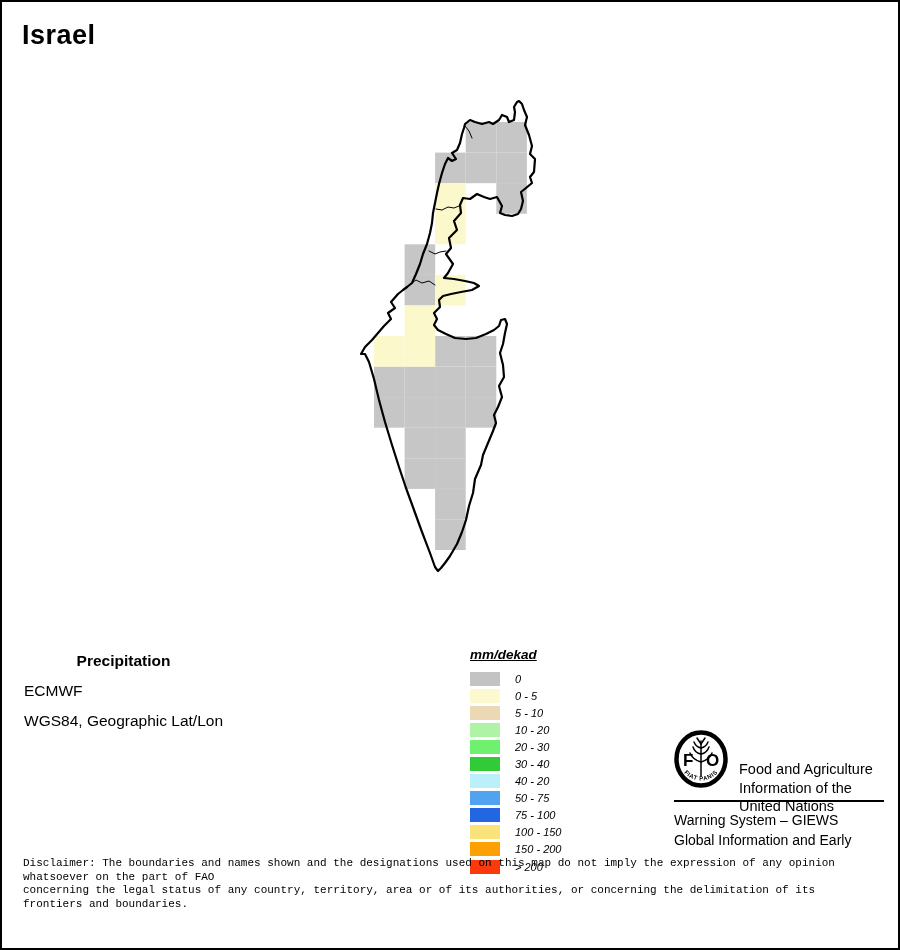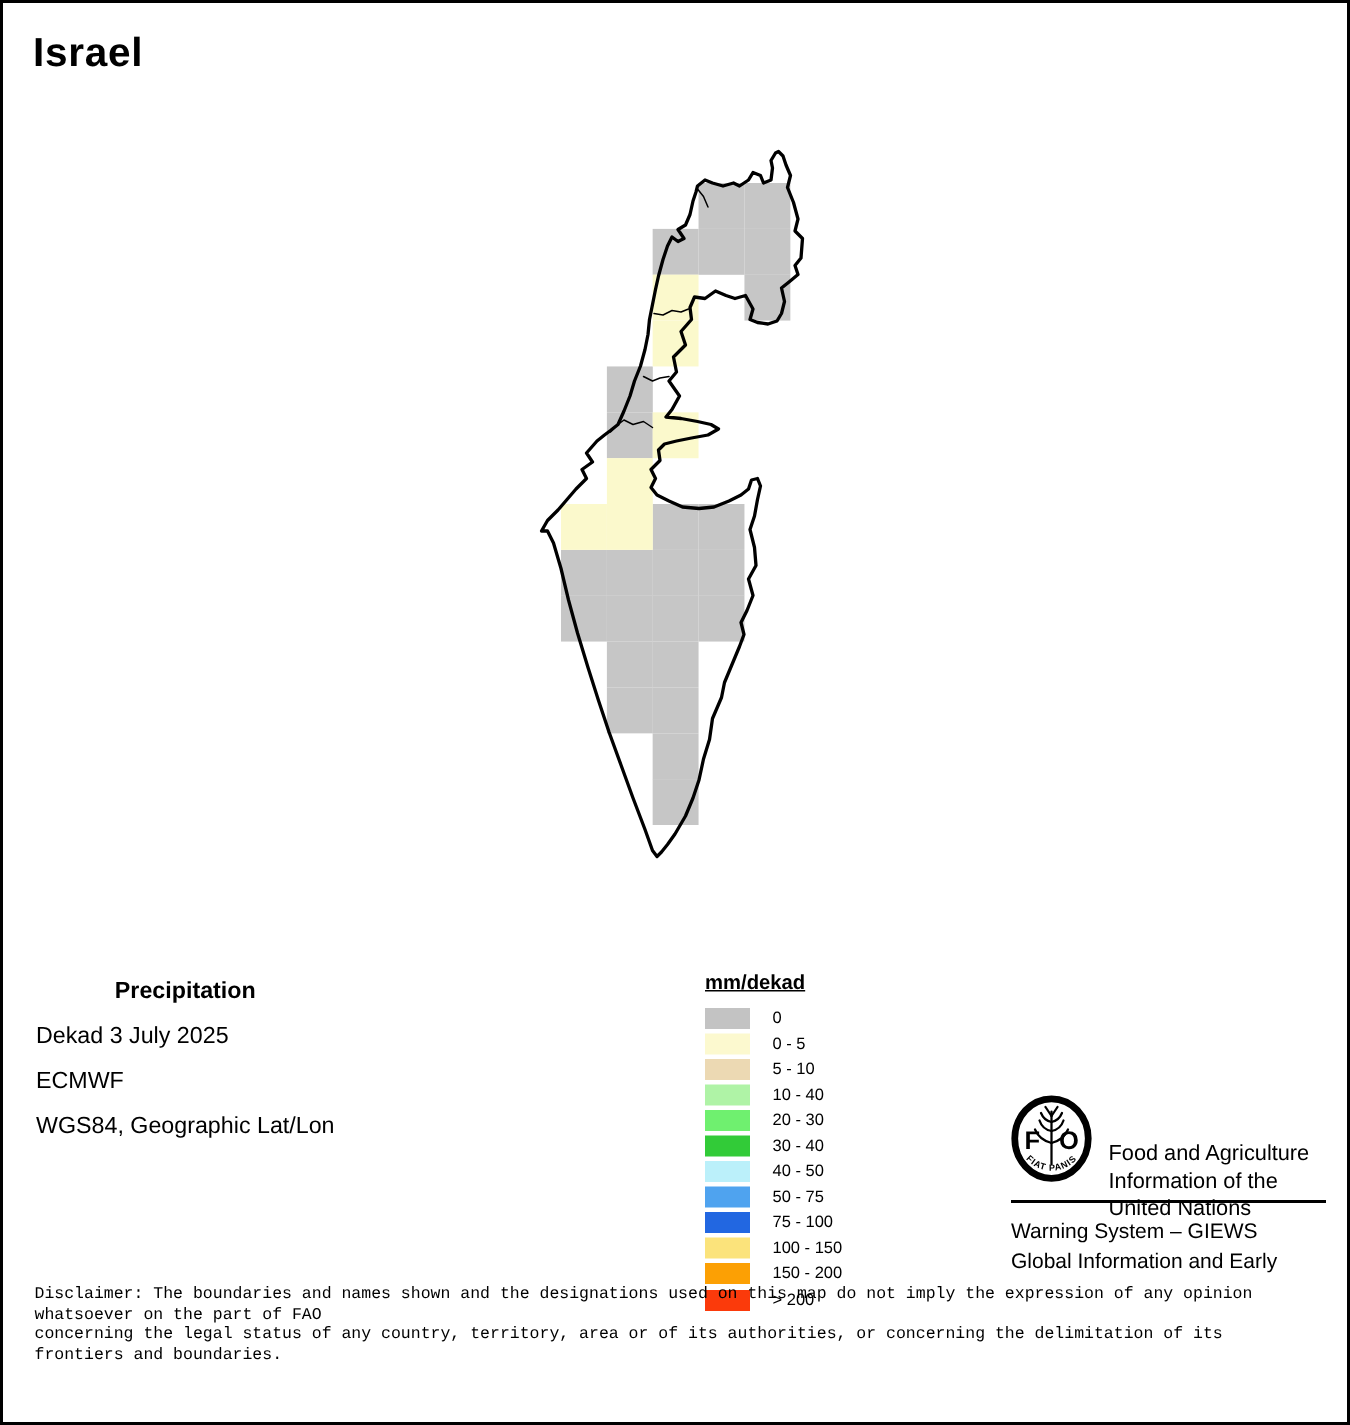--- a/index.html
+++ b/index.html
@@ -14,21 +14,21 @@
     color:#000;
   }
   .map-title{
     position:absolute;left:20px;top:18px;
     font-size:27px;font-weight:bold;letter-spacing:.5px;
   }
   #map-svg{position:absolute;left:0;top:0;}
   .info{position:absolute;left:22px;top:650px;font-size:15.5px;}
   .info .line{height:30px;}
   .info .bold{font-weight:bold;text-align:center;}
-  .legend{position:absolute;left:468px;top:645px;}
+  .legend{position:absolute;left:468px;top:645px;font-style:italic;}
   .legend-title{font-size:13.5px;font-weight:bold;text-decoration:underline;margin:0 0 8px 0;}
   .leg-row{display:flex;align-items:center;height:17.1px;}
   .leg-swatch{width:30px;height:14px;flex:0 0 30px;}
   .leg-label{margin-left:15px;font-size:11px;white-space:nowrap;}
   .fao-logo{position:absolute;left:671px;top:727px;}
   .fao-org{position:absolute;left:737px;top:758px;font-size:14.5px;font-weight:normal;line-height:18.5px;}
   .fao-rule{position:absolute;left:672px;top:798px;width:210px;height:2px;background:#000;}
   .giews{position:absolute;left:672px;top:809px;font-size:14px;line-height:19.5px;}
   .disclaimer{position:absolute;left:21px;top:855px;width:845px;font-size:11px;line-height:13.5px;font-family:Liberation Mono, monospace;}
 </style>
@@ -74,21 +74,20 @@
       <path d="M 405,286 L 410,281 414,278 420,281 427,279 433,283"></path>
       <path d="M 463,124 L 467,129 470,136"></path>
     </g>
   <path id="country-boundary" fill="none" stroke="#000" stroke-width="2.2" stroke-linejoin="round" stroke-linecap="round" d="M 463,122 L 468,118 473,120 480,122 487,120 491,122 497,118 500,113 505,115 507,120 512,118 513,110 512,105 515,100 517,99 520,102 522,108 525,115 523,123 527,133 530,144 528,152 533,157 532,170 528,175 530,181 524,186 519,190 521,199 519,207 516,212 510,214 503,213 498,211 500,204 495,195 488,197 482,195 475,192 468,197 461,196 458,203 459,211 452,219 455,228 447,236 449,246 444,252 451,262 446,271 442,276 452,277 463,279 472,281 477,284 470,288 459,290 449,292 441,294 437,298 438,305 432,311 435,317 432,323 436,328 444,332 453,336 464,337 474,336 484,332 492,328 497,324 499,318 503,317 505,322 503,331 501,342 498,351 501,363 502,375 497,384 500,395 496,405 492,413 494,421 491,429 486,441 481,453 479,463 473,477 471,491 467,504 464,518 460,530 455,542 448,554 443,561 439,566 436,569 433,565 428,551 420,530 412,508 404,486 397,465 390,443 383,420 377,398 372,377 367,360 363,352 359,352 363,345 370,338 376,331 382,324 389,317 386,311 393,306 389,300 396,292 401,288 405,285 410,281 414,272 418,262 421,252 425,242 428,231 430,221 431,211 433,201 435,191 437,182 440,171 443,162 446,156 450,159 454,157 450,151 455,148 458,141 460,132 462,126 Z"></path>
 </svg>
 
 <div class="map-title">Israel</div>
 
 <div class="info">
   <div class="line bold">Precipitation</div>
-  <div class="line">Dekad 3 July 2025</div>
   <div class="line">ECMWF</div>
   <div class="line">WGS84, Geographic Lat/Lon</div>
 </div>
 
 <div class="legend">
   <div class="legend-title">mm/dekad</div>
   <div id="legend-items">
       <div class="leg-row">
         <span class="leg-swatch" style="background-color: rgb(195, 195, 195);"></span>
         <span class="leg-label">0</span>
@@ -96,33 +95,33 @@
       <div class="leg-row">
         <span class="leg-swatch" style="background-color: rgb(252, 249, 207);"></span>
         <span class="leg-label">0 - 5</span>
       </div>
       <div class="leg-row">
         <span class="leg-swatch" style="background-color: rgb(236, 217, 179);"></span>
         <span class="leg-label">5 - 10</span>
       </div>
       <div class="leg-row">
         <span class="leg-swatch" style="background-color: rgb(175, 243, 166);"></span>
-        <span class="leg-label">10 - 40</span>
+        <span class="leg-label">10 - 20</span>
       </div>
       <div class="leg-row">
         <span class="leg-swatch" style="background-color: rgb(111, 240, 111);"></span>
         <span class="leg-label">20 - 30</span>
       </div>
       <div class="leg-row">
         <span class="leg-swatch" style="background-color: rgb(50, 203, 56);"></span>
         <span class="leg-label">30 - 40</span>
       </div>
       <div class="leg-row">
         <span class="leg-swatch" style="background-color: rgb(187, 240, 250);"></span>
-        <span class="leg-label">40 - 50</span>
+        <span class="leg-label">40 - 20</span>
       </div>
       <div class="leg-row">
         <span class="leg-swatch" style="background-color: rgb(79, 163, 239);"></span>
         <span class="leg-label">50 - 75</span>
       </div>
       <div class="leg-row">
         <span class="leg-swatch" style="background-color: rgb(34, 103, 225);"></span>
         <span class="leg-label">75 - 100</span>
       </div>
       <div class="leg-row">

